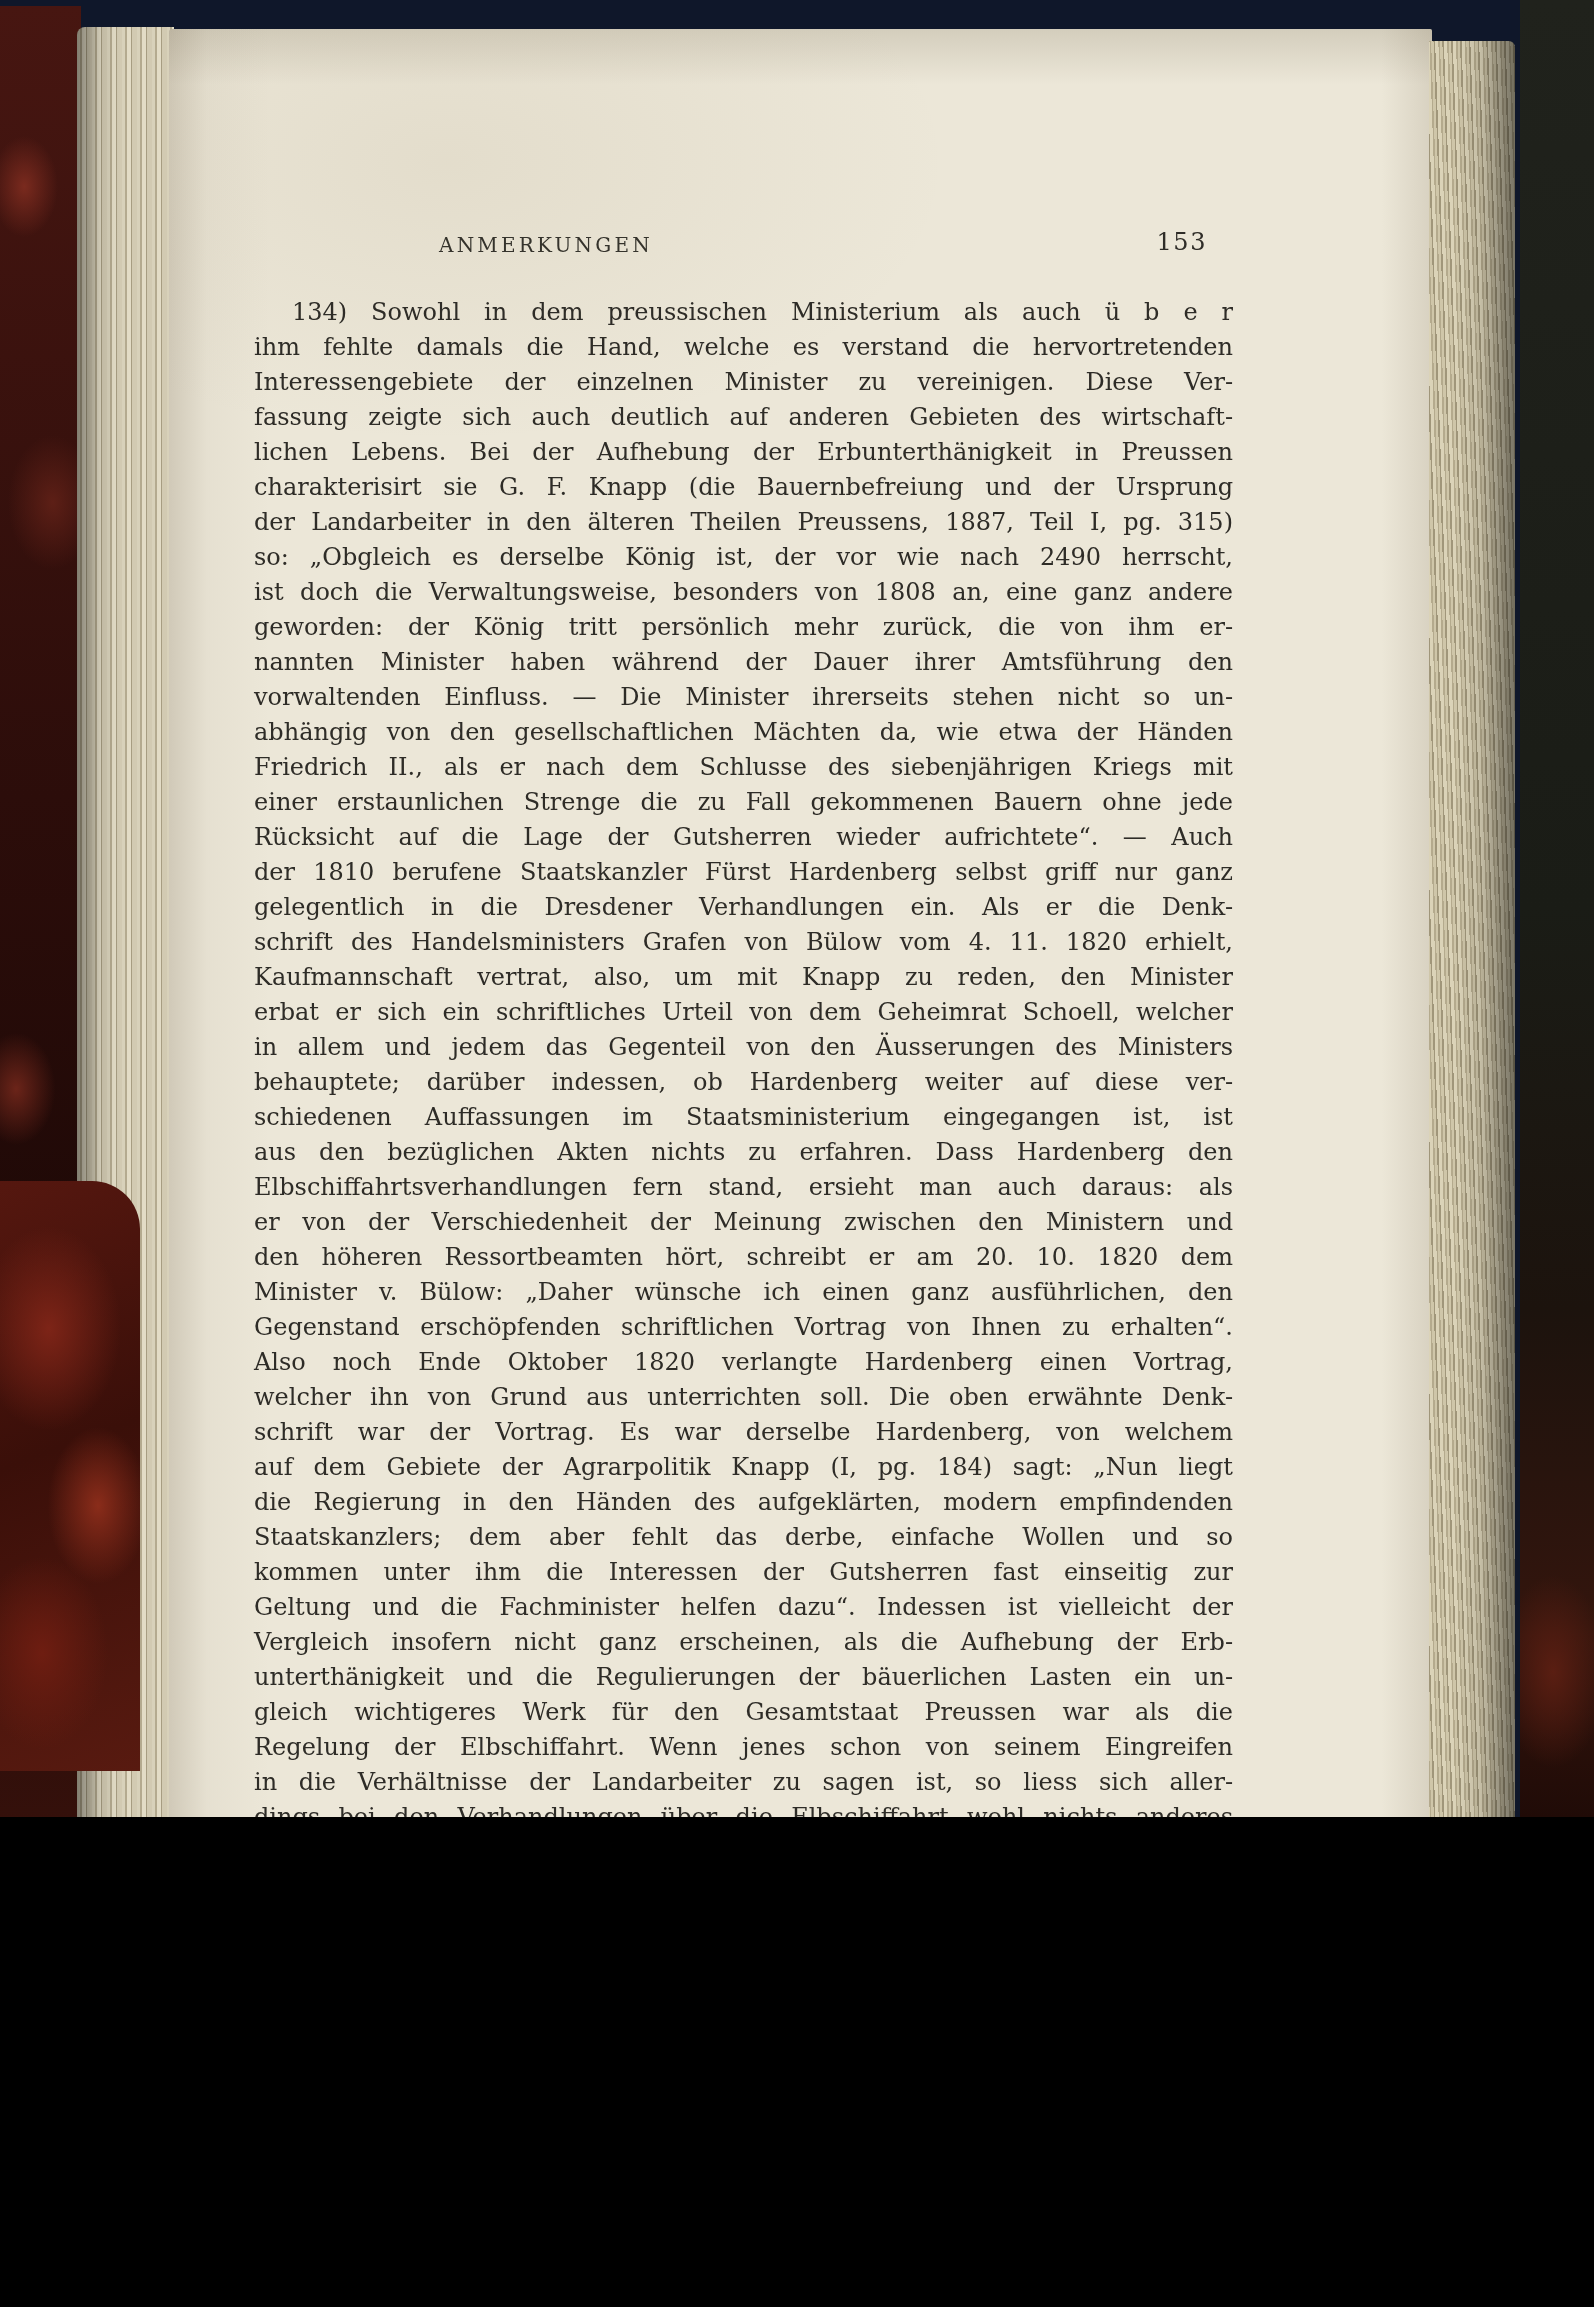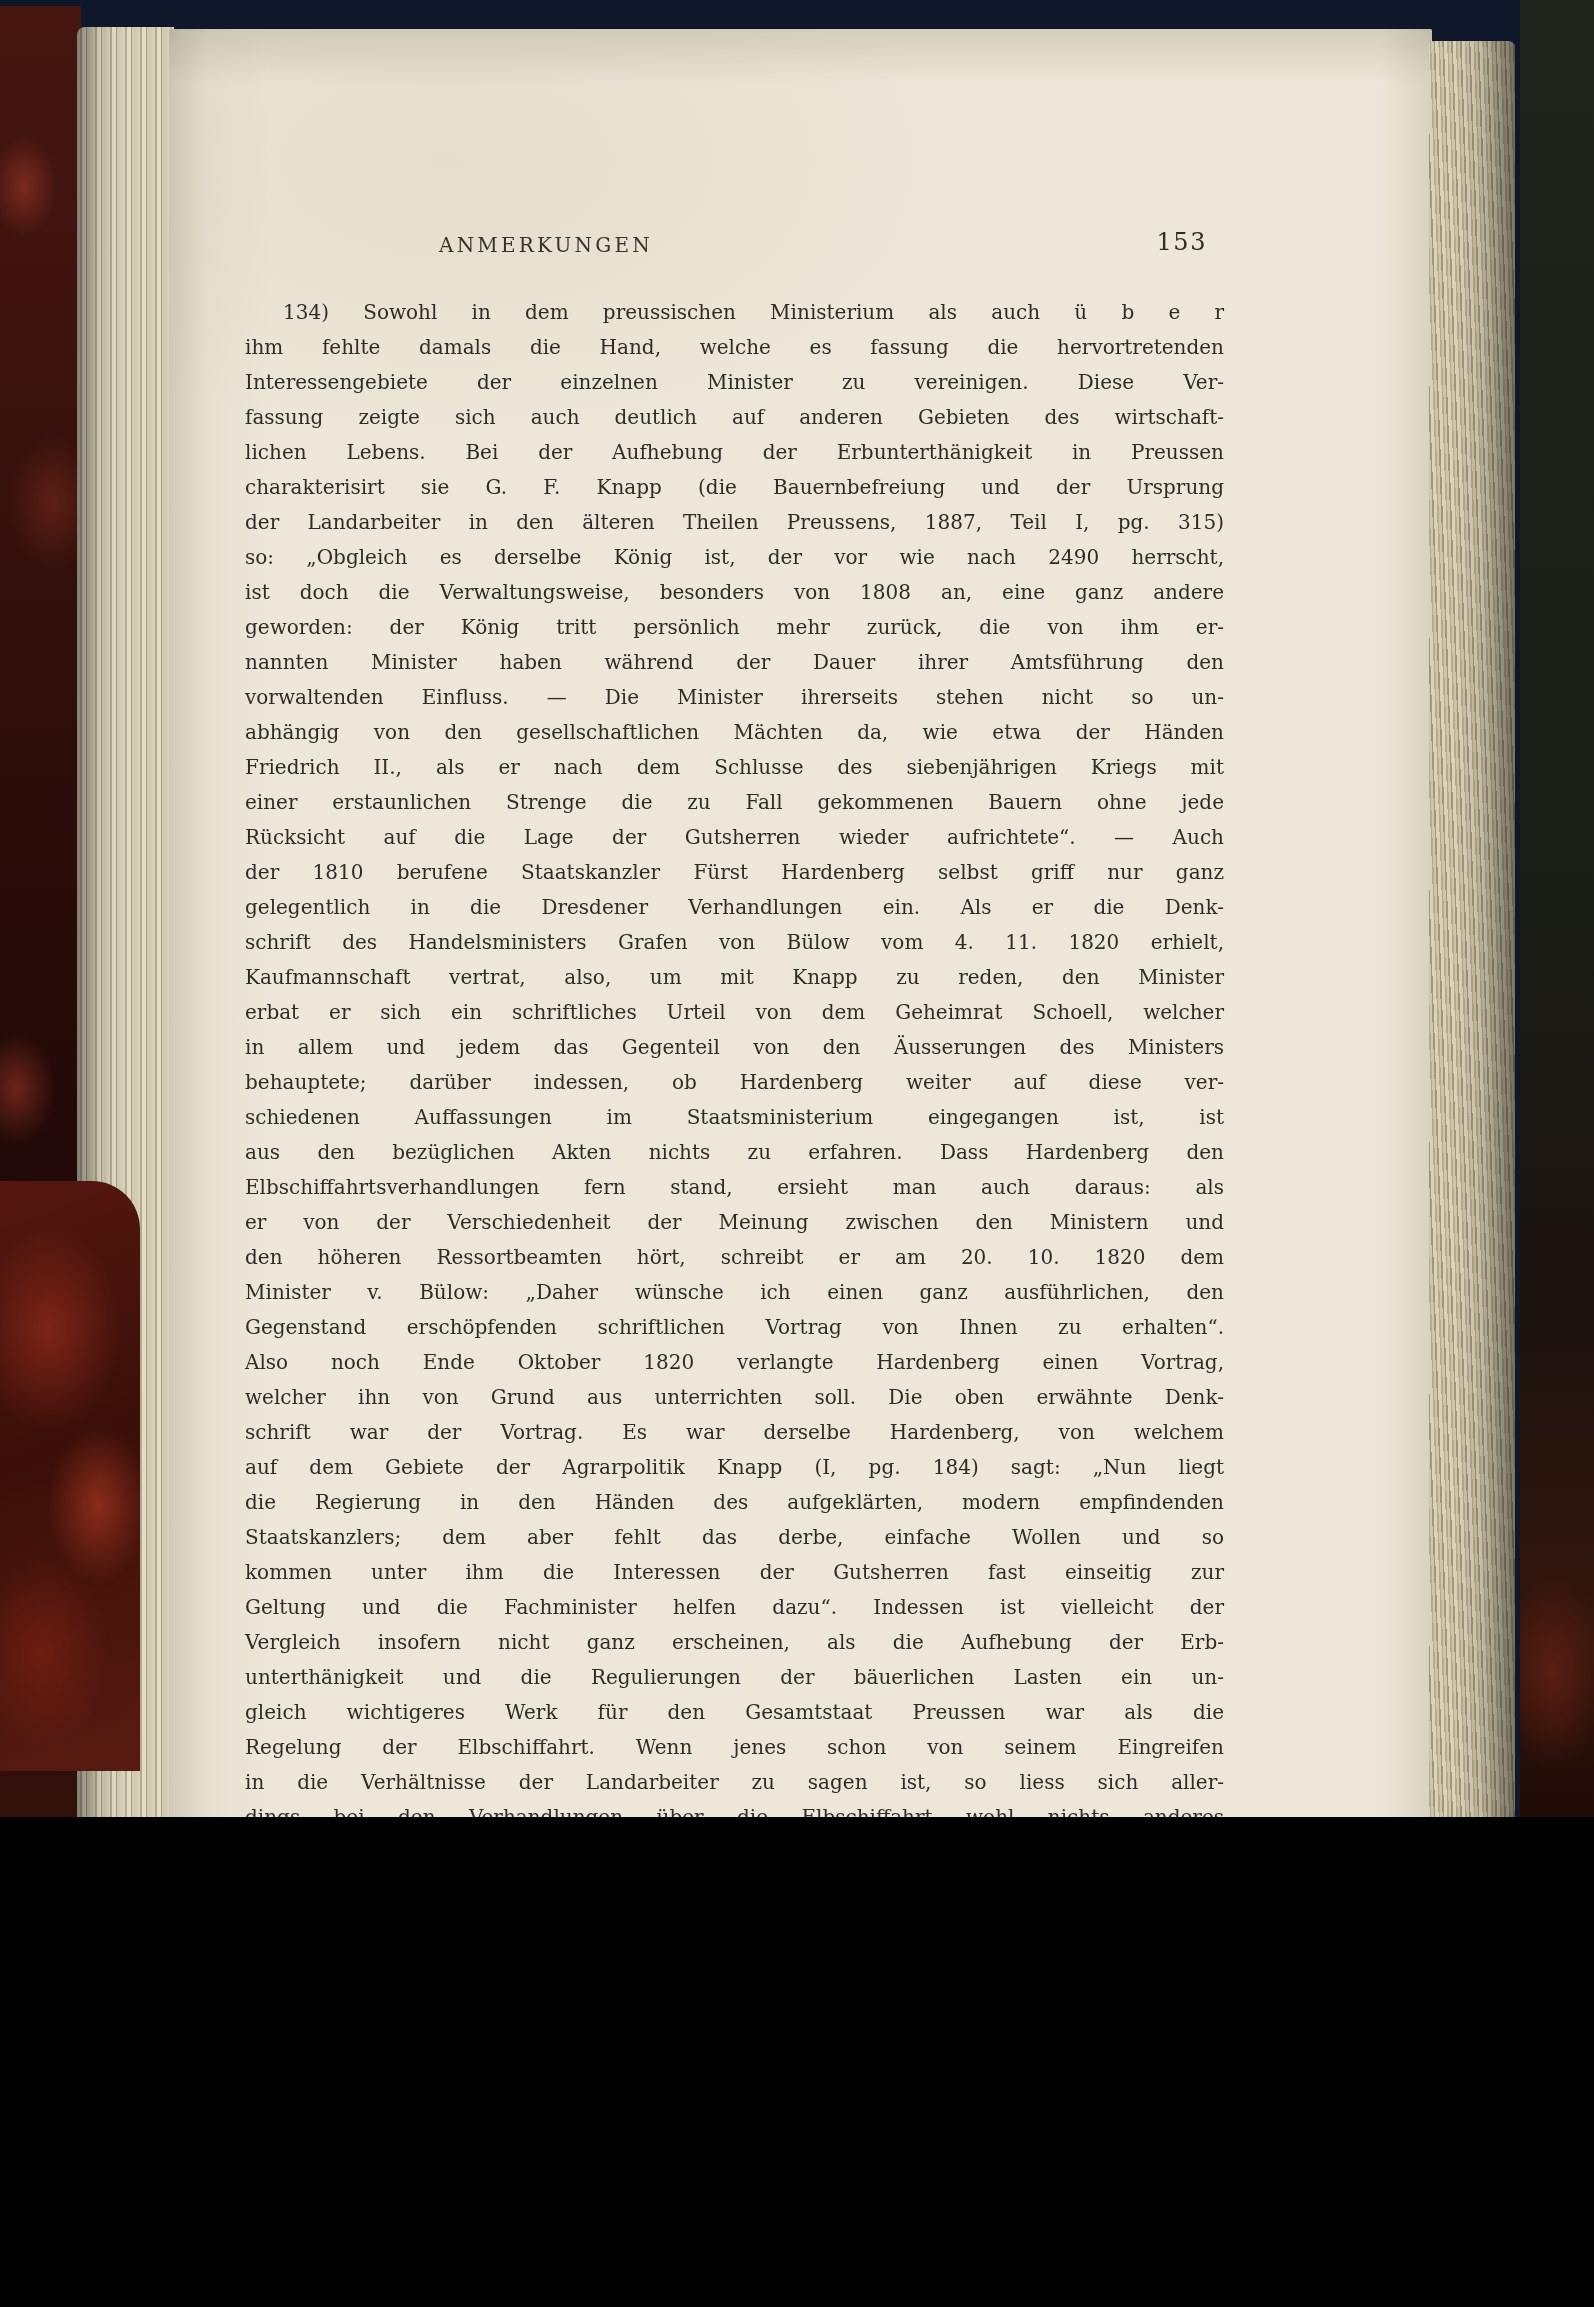--- a/index.html
+++ b/index.html
@@ -83,22 +83,22 @@
   }
   .header-title{
     position:absolute;left:190px;top:4.8px;
     font-size:20px;letter-spacing:3.2px;color:#35332c;
   }
   .page-num{
     position:absolute;right:21px;top:0;
     font-size:24px;color:#2f2d28;letter-spacing:1.6px;
   }
   .note-block{
-    position:absolute;left:76px;top:266px;width:979px;
-    font-size:20px;line-height:35px;color:#2e2c27;
+    position:absolute;left:85px;top:266px;width:979px;
+    font-size:24px;line-height:35px;color:#2e2c27;
   }
   .text-line{
     text-align:justify;
     text-align-last:justify;
     white-space:normal;
     height:35px;overflow:visible;
   }
   .text-line.first{
     text-indent:38px;
   }
@@ -111,21 +111,21 @@
   <div class="stack-left"></div>
   <div class="cover-left-bottom"></div>
 
   <div class="page-main">
     <div class="header-row">
       <span class="header-title">ANMERKUNGEN</span>
       <span class="page-num">153</span>
     </div>
     <div class="note-block">
         <div class="text-line first">134) Sowohl in dem preussischen Ministerium als auch ü b e r</div>
-        <div class="text-line">ihm fehlte damals die Hand, welche es fassung die hervortretenden</div>
+        <div class="text-line">ihm fehlte damals die Hand, welche es verstand die hervortretenden</div>
         <div class="text-line">Interessengebiete der einzelnen Minister zu vereinigen. Diese Ver-</div>
         <div class="text-line">fassung zeigte sich auch deutlich auf anderen Gebieten des wirtschaft-</div>
         <div class="text-line">lichen Lebens. Bei der Aufhebung der Erbunterthänigkeit in Preussen</div>
         <div class="text-line">charakterisirt sie G. F. Knapp (die Bauernbefreiung und der Ursprung</div>
         <div class="text-line">der Landarbeiter in den älteren Theilen Preussens, 1887, Teil I, pg. 315)</div>
         <div class="text-line">so: „Obgleich es derselbe König ist, der vor wie nach 2490 herrscht,</div>
         <div class="text-line">ist doch die Verwaltungsweise, besonders von 1808 an, eine ganz andere</div>
         <div class="text-line">geworden: der König tritt persönlich mehr zurück, die von ihm er-</div>
         <div class="text-line">nannten Minister haben während der Dauer ihrer Amtsführung den</div>
         <div class="text-line">vorwaltenden Einfluss. — Die Minister ihrerseits stehen nicht so un-</div>

